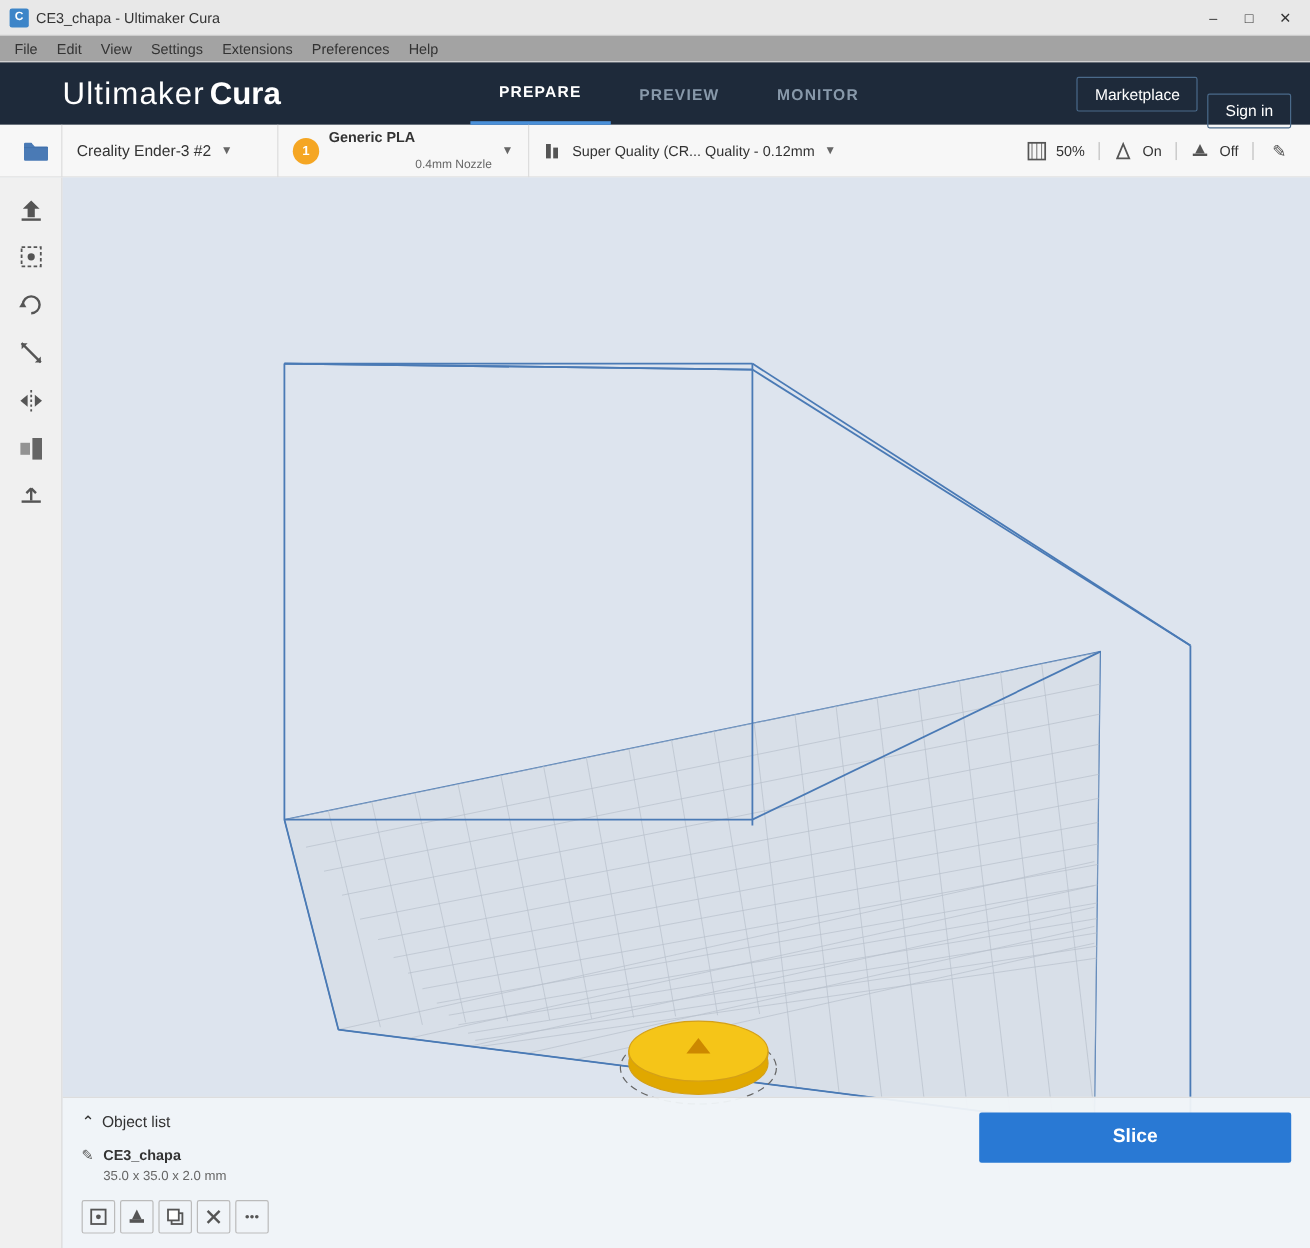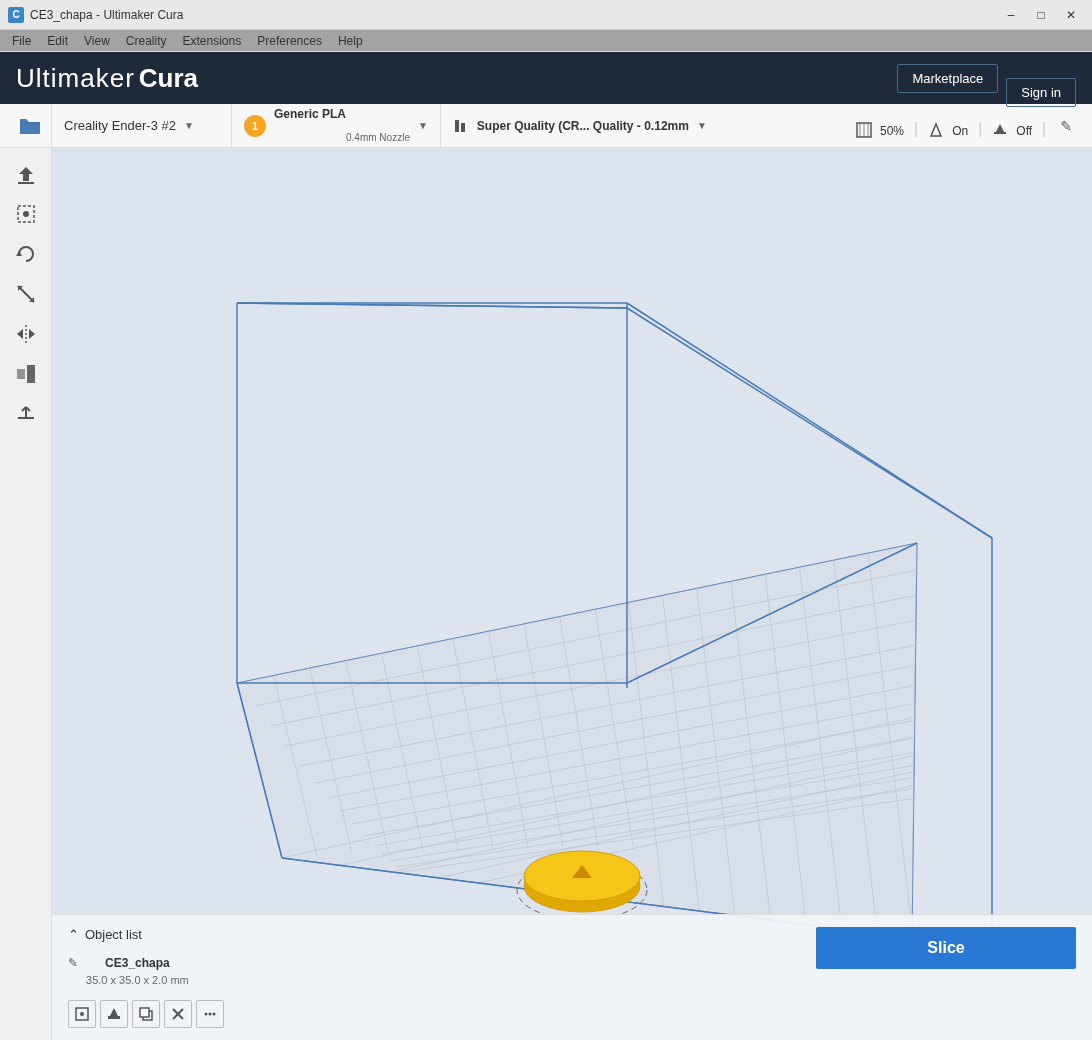--- a/index.html
+++ b/index.html
@@ -37,21 +37,21 @@
 
     
     #navbar {
       background: #1e2a3a;
       height: 52px;
       display: flex;
       align-items: center;
       padding: 0 16px;
       justify-content: space-between;
     }
-    #logo { display: flex; align-items: baseline; gap: 4px; }
+    #logo { display: flex; align-items: baseline; gap: 4px; margin-left: 36px; }
     #logo-ultimaker { color: white; font-size: 26px; font-weight: 300; letter-spacing: 1px; }
     #logo-cura { color: white; font-size: 26px; font-weight: 700; }
     #nav-tabs { display: flex; align-items: center; gap: 0; }
     .nav-tab {
       color: #8899aa;
       font-size: 13px;
       font-weight: 600;
       padding: 16px 24px;
       cursor: pointer;
       letter-spacing: 1px;
@@ -152,26 +152,25 @@
     #quality-selector {
       display: flex;
       align-items: center;
       padding: 0 12px;
       height: 28px;
       cursor: pointer;
       font-size: 12px;
       color: #333;
       gap: 8px;
       flex: 1;
-      font-weight: bold;
     }
 
     #settings-toolbar {
       display: flex;
-      align-items: flex-end;
+      align-items: center;
       gap: 8px;
       padding: 0 8px;
     }
     .toolbar-icon-btn {
       background: none;
       border: none;
       cursor: pointer;
       font-size: 14px;
       color: #555;
       padding: 4px;
@@ -251,21 +250,21 @@
     }
     #object-list-header span { font-size: 13px; color: #333; font-weight: 500; }
     #object-item {
       display: flex;
       align-items: flex-start;
       gap: 8px;
       padding: 4px 0;
     }
     .pencil-icon { font-size: 12px; color: #555; margin-top: 2px; }
     .object-details { font-size: 12px; color: #333; line-height: 1.5; }
-    .object-name { font-weight: 600; text-align: center; }
+    .object-name { font-weight: 600; }
     .object-size { color: #666; font-size: 11px; }
     #object-actions {
       display: flex;
       gap: 4px;
       margin-top: 8px;
     }
     .obj-action-btn {
       width: 28px;
       height: 28px;
       background: none;
@@ -311,30 +310,35 @@
     <button class="titlebar-btn">–</button>
     <button class="titlebar-btn">□</button>
     <button class="titlebar-btn" id="close-btn">✕</button>
   </div>
 </div>
 
 <div id="menubar">
   <span class="menu-item">File</span>
   <span class="menu-item">Edit</span>
   <span class="menu-item">View</span>
-  <span class="menu-item">Creality</span>
+  <span class="menu-item">Settings</span>
   <span class="menu-item">Extensions</span>
   <span class="menu-item">Preferences</span>
   <span class="menu-item">Help</span>
 </div>
 
 <div id="navbar">
   <div id="logo">
     <span id="logo-ultimaker">Ultimaker</span>
     <span id="logo-cura">Cura</span>
+  </div>
+  <div id="nav-tabs">
+    <div class="nav-tab active">PREPARE</div>
+    <div class="nav-tab">PREVIEW</div>
+    <div class="nav-tab">MONITOR</div>
   </div>
   <div id="nav-right">
     <button id="marketplace-btn">Marketplace</button>
     <button id="signin-btn">Sign in</button>
   </div>
 </div>
 
 <div id="toolbar">
   <button id="folder-btn">
     <svg width="22" height="18" viewBox="0 0 22 18">

